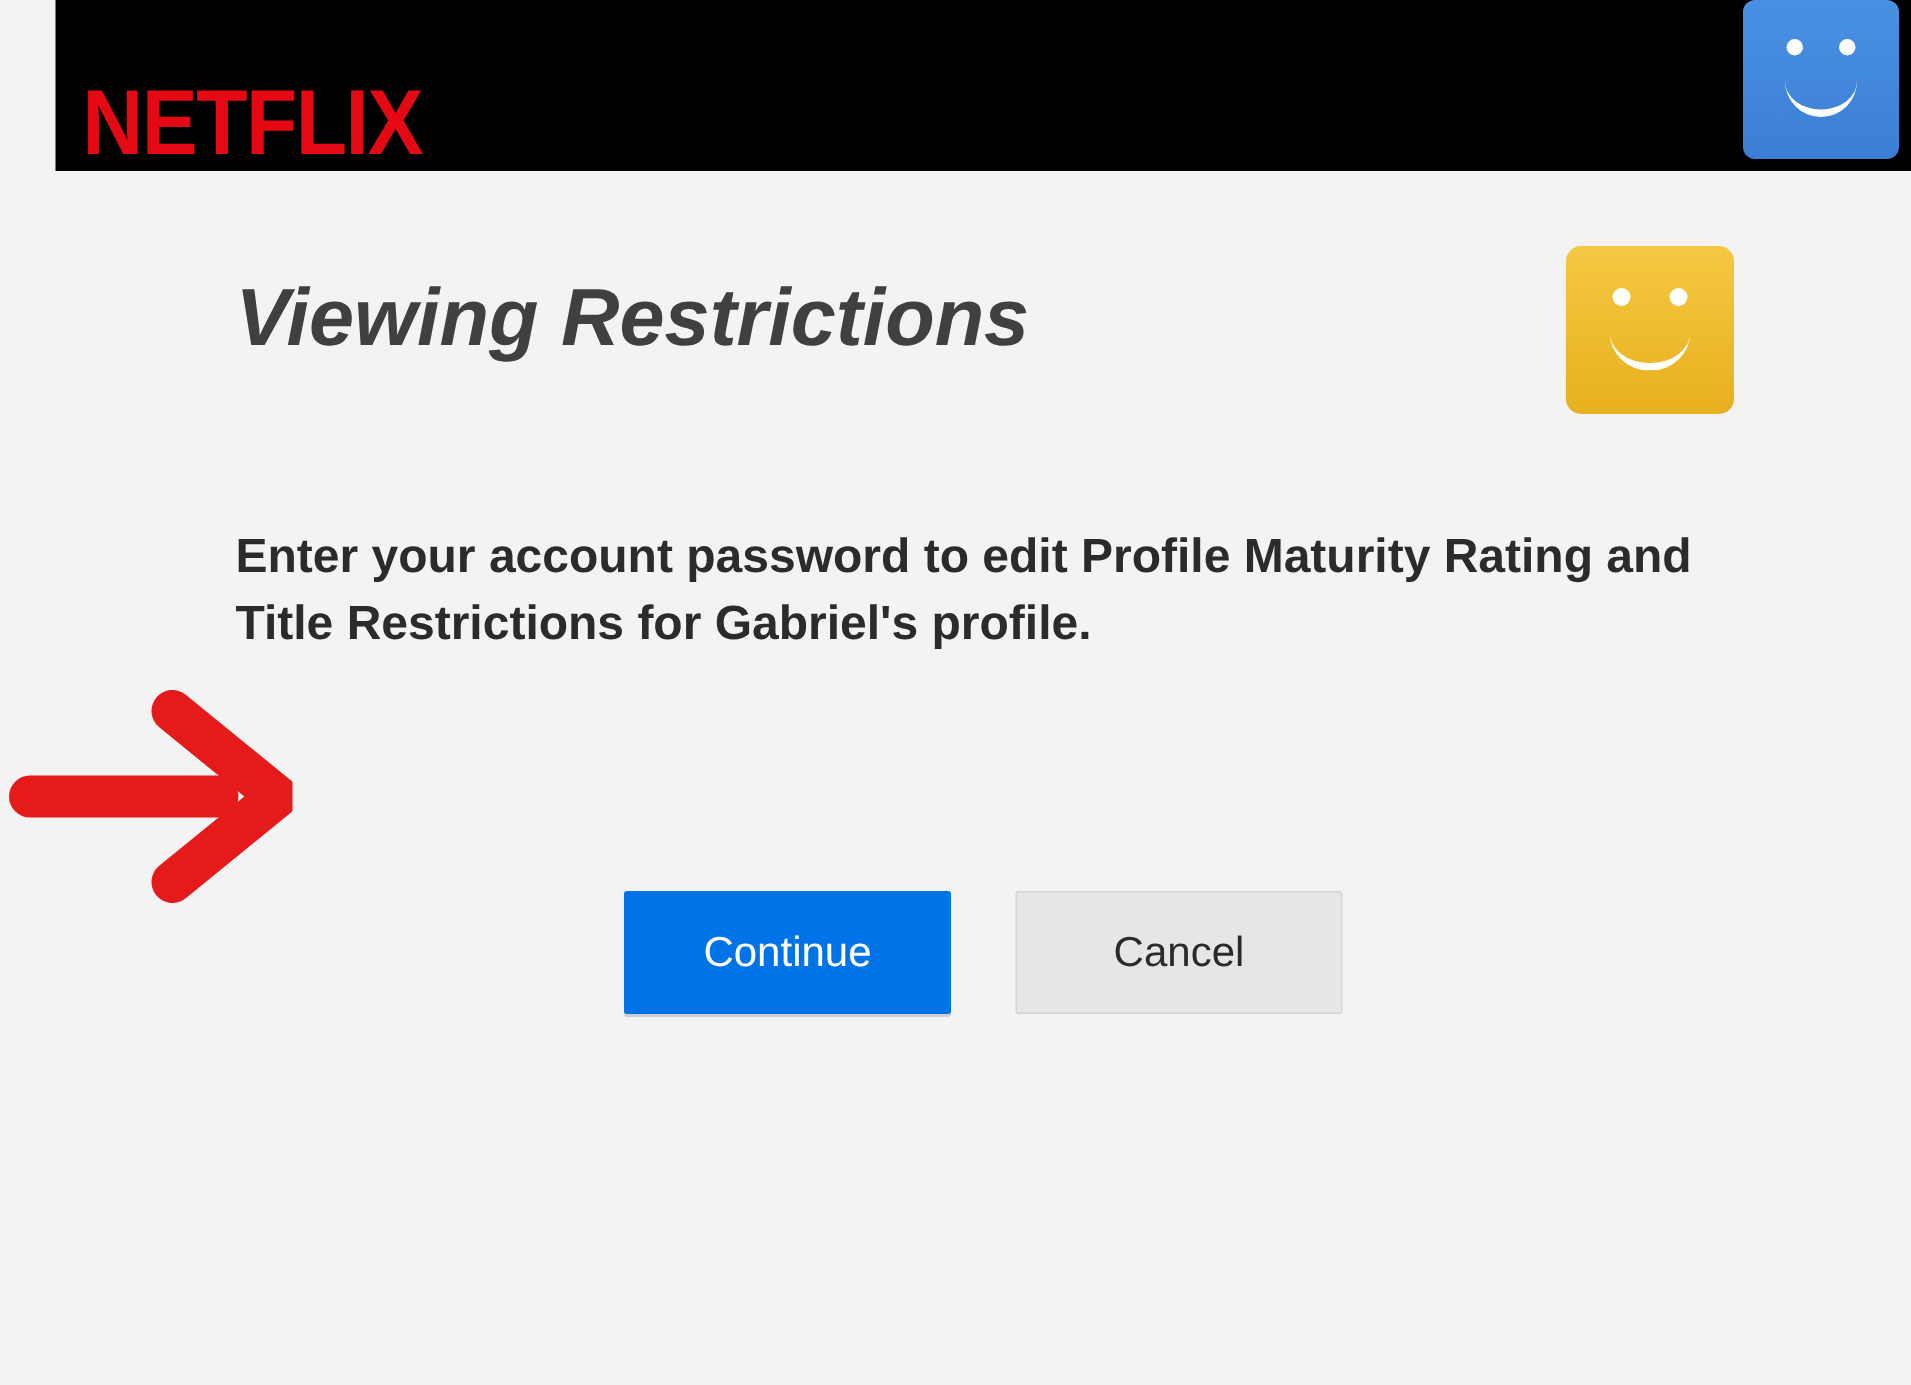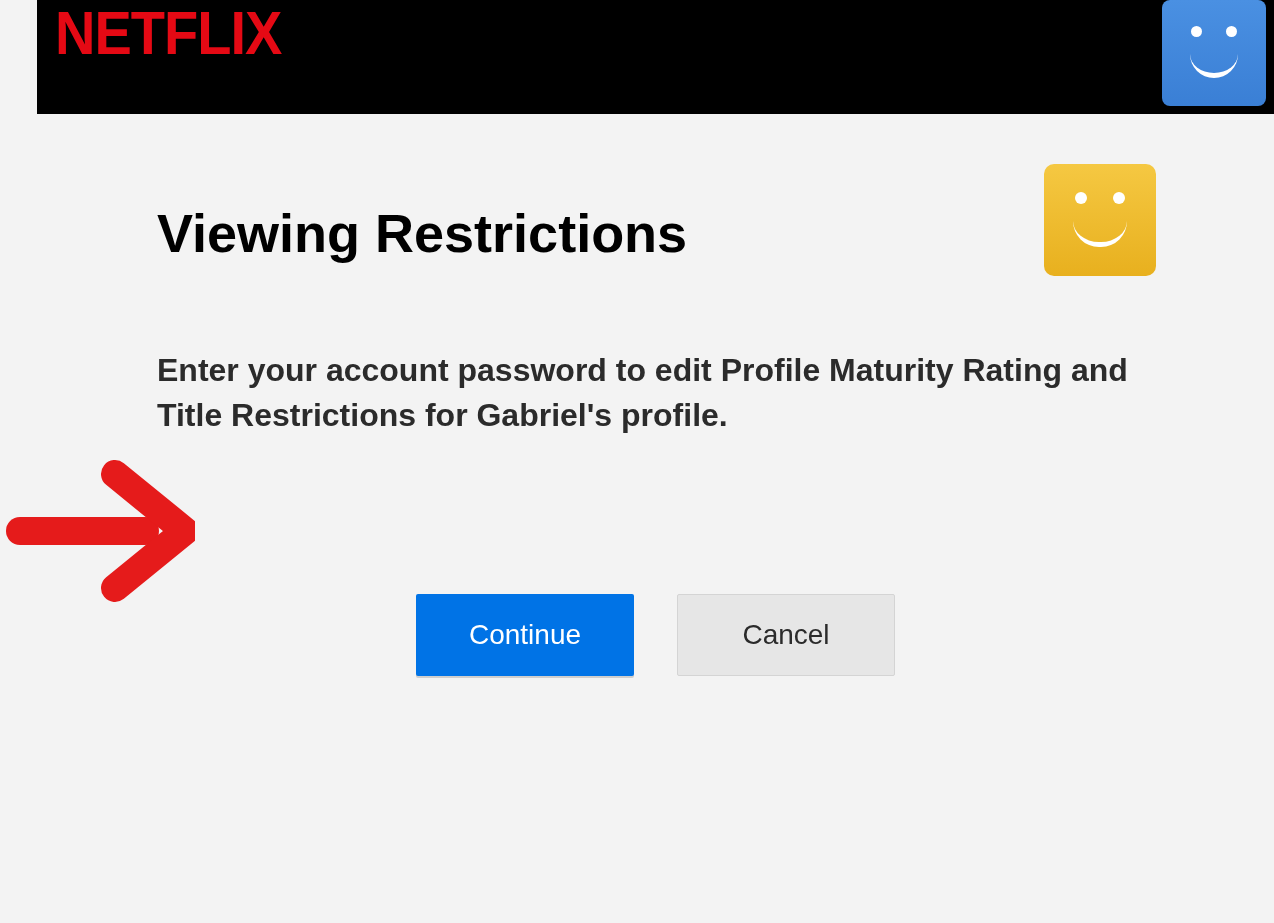--- a/index.html
+++ b/index.html
@@ -13,21 +13,21 @@
       width: 1274px;
       height: 923px;
       position: relative;
     }
     .header {
       background: #000000;
       height: 114px;
       width: calc(100% - 37px);
       margin-left: 37px;
       display: flex;
-      align-items: flex-start;
+      align-items: flex-end;
       justify-content: space-between;
       padding-left: 18px;
     }
     .netflix-logo {
       color: #E50914;
       font-weight: 800;
       font-size: 56px;
       letter-spacing: -1px;
       font-family: Arial, sans-serif;
       transform: scaleY(1.1);
@@ -97,22 +97,23 @@
     }
     .title-row {
       display: flex;
       justify-content: space-between;
       align-items: flex-start;
       padding: 0 118px 0 120px;
     }
     .page-title {
       font-size: 54px;
       font-weight: 700;
-      color: #000000;
-      margin-top: 38px;
+      color: #404040;
+      margin-top: 17px;
+      font-style: italic;
     }
     .instruction {
       font-size: 32px;
       font-weight: 600;
       color: #2b2b2b;
       padding: 0 118px 0 120px;
       margin-top: 72px;
       line-height: 1.4;
     }
     .password-row {

